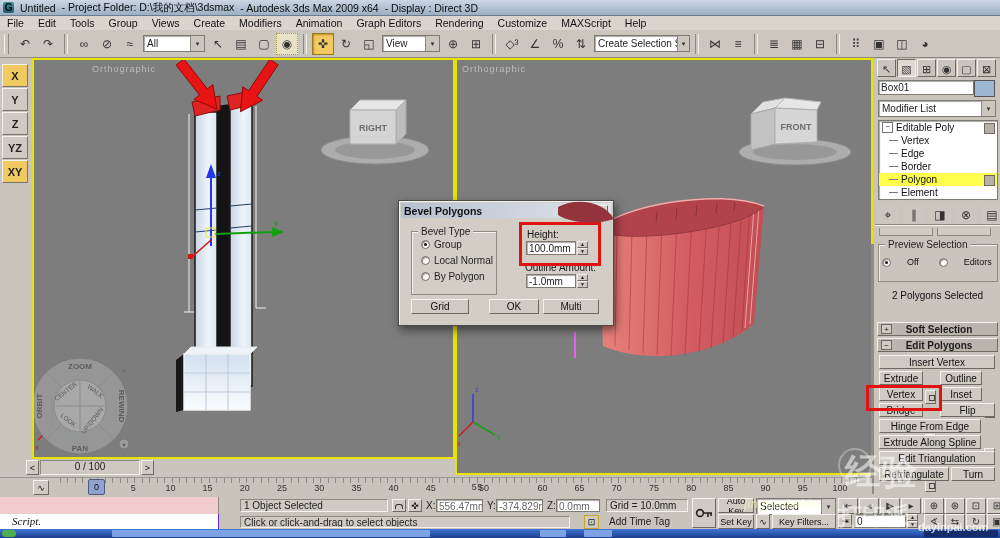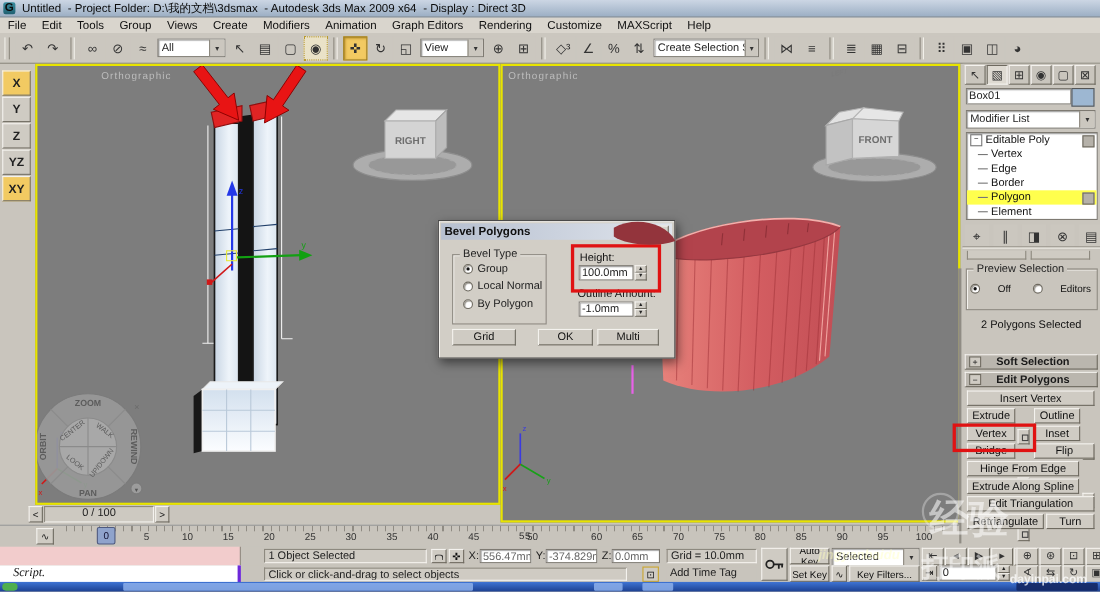--- a/index.html
+++ b/index.html
@@ -83,21 +83,21 @@
   .trackbar{left:0;top:477px;width:872px;height:20px;background:#c8c4bc;border-top:1px solid #999;}
   .ruler{position:absolute;left:60px;top:0;width:800px;height:20px;
          background:repeating-linear-gradient(90deg,#8f8b83 0 1px,transparent 1px 7.44px);
          background-size:100% 5px;background-repeat:no-repeat;}
   .tick{position:absolute;top:5px;transform:translateX(-50%);font-size:9px;color:#333;}
   .tmarker{position:absolute;left:88px;top:1px;width:17px;height:16px;background:#8fa3cc;
            border:1px solid #4e5a80;border-radius:2px;box-sizing:border-box;z-index:2;
            font-size:9px;text-align:center;line-height:14px;color:#101030;}
   .statusrow{background:#c8c4bc;}
   .mini-pink{left:0;top:497px;width:219px;height:17px;background:#f2cccc;border-right:1px solid #8d897f;box-sizing:border-box;}
-  .mini-white{left:0;top:514px;width:219px;height:16px;background:#fff;border-right:3px solid #6d28d9;
+  .mini-white{left:0;top:514px;width:219px;height:16px;background:#fff;border-right:1px solid #6d28d9;
               font-family:"Liberation Serif",serif;font-style:italic;font-size:11px;padding:1px 0 0 12px;box-sizing:border-box;}
   .sfield{background:#cfcbc3;border:1px solid;border-color:#8d897f #f4f2ee #f4f2ee #8d897f;
           font-size:10px;color:#222;padding:0 3px;box-sizing:border-box;white-space:nowrap;overflow:hidden;line-height:12px;}
   .slabel{font-size:10px;color:#222;}
   .sbtn{background:#cfcbc3;border:1px solid;border-color:#f4f2ee #6e6a60 #6e6a60 #f4f2ee;
         font-size:9px;color:#111;text-align:center;box-sizing:border-box;overflow:hidden;
         display:flex;align-items:center;justify-content:center;}
   .navgrid{display:flex;gap:1px;}
   
   .taskbar{left:0;top:529px;width:1000px;height:9px;background:linear-gradient(#3f74d4,#1c3f8f);}

